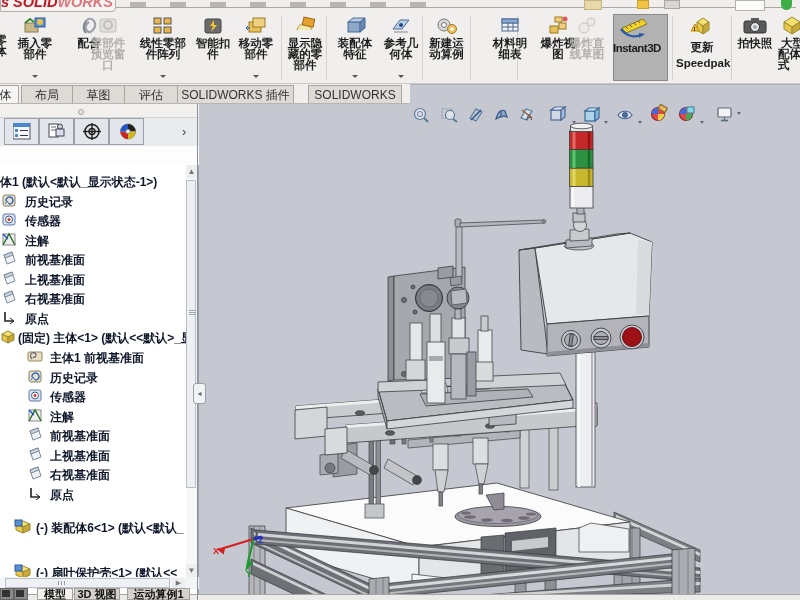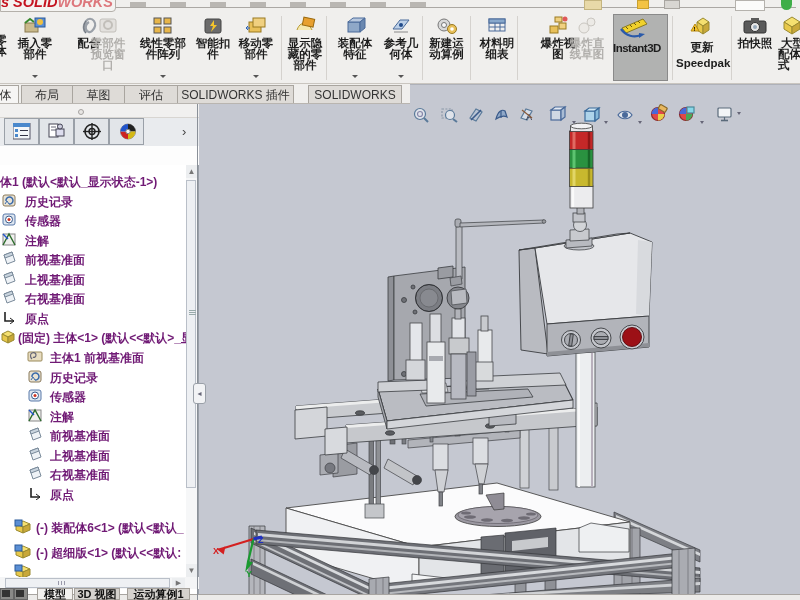--- a/index.html
+++ b/index.html
@@ -4,21 +4,21 @@
 *{margin:0;padding:0;box-sizing:border-box}
 html,body{width:800px;height:600px;overflow:hidden}
 body{font-family:"Liberation Sans",sans-serif;background:#f0efed;position:relative}
 .abs{position:absolute}
 .rbtn{position:absolute;top:14px;height:70px;text-align:center;font-size:11.5px;color:#1d1d1d;line-height:11px;font-weight:bold}
 .rbtn .ic{display:block;margin:2px auto 3px auto}
 .rbtn .dd{position:absolute;bottom:6px;left:50%;margin-left:-3px;width:0;height:0;border-left:3px solid transparent;border-right:3px solid transparent;border-top:3px solid #555}
 .dis{color:#b0aeab}
 .sep{position:absolute;top:16px;height:64px;width:1px;background:#d5d2ce}
 .tab{position:absolute;top:85px;height:19px;background:#dedbd7;border:1px solid #a9a59f;border-bottom:none;font-size:12px;color:#333;text-align:center;line-height:18px}
-.trow{position:absolute;left:0;width:186px;height:19px;font-size:12px;color:#701a75;white-space:nowrap;overflow:hidden;font-weight:bold}
+.trow{position:absolute;left:0;width:186px;height:19px;font-size:12px;color:#0f172a;white-space:nowrap;overflow:hidden;font-weight:bold}
 .trow span.t{position:absolute;top:3px}
 .ti{position:absolute;top:2px}
 </style></head>
 <body>
 
 <div class="abs" style="left:0;top:0;width:800px;height:13px;background:#f0efed"></div>
 <div class="abs" style="left:0;top:-8px;width:116px;height:20px;background:#f4f3f1;border:1px solid #b4b0aa;border-radius:0 0 4px 0"></div>
 <div class="abs" style="left:116px;top:7px;width:680px;height:1px;background:#aba8a4"></div>
 <div class="abs" style="left:1px;top:-6px;width:114px;height:17px;overflow:hidden;font-style:italic;font-weight:bold;font-size:14.5px;color:#c41420">s SOLID<span style="color:#dd777c">WORKS</span></div>
 
@@ -81,21 +81,21 @@
       </svg>参考几<br>何体<span class="dd"></span></div>
 <div class="sep" style="left:422px"></div>
     <div class="sep" style="left:470px"></div>
     <div class="sep" style="left:517px"></div>
 <div class="rbtn" style="left:424px;width:45px"><svg class="ic" width="24" height="19">
         <circle cx="9" cy="9" r="6" fill="#d8d8d8" stroke="#777"></circle>
         <circle cx="9" cy="9" r="2.5" fill="#f8f8f8" stroke="#777"></circle>
         <circle cx="17" cy="13" r="4.5" fill="#e8c05a" stroke="#9a7a20"></circle>
         <circle cx="17" cy="13" r="1.8" fill="#fff"></circle>
       </svg>新建运<br>动算例</div>
-<div class="rbtn" style="left:475px;width:44px"><svg class="ic" width="22" height="19">
+<div class="rbtn" style="left:488px;width:44px"><svg class="ic" width="22" height="19">
         <rect x="3" y="3" width="16" height="12" fill="#f0f0f0" stroke="#4a6a9a"></rect>
         <path d="M3 7 L19 7 M3 11 L19 11 M9 3 L9 15 M14 3 L14 15" stroke="#4a6a9a"></path>
         <rect x="3" y="3" width="16" height="4" fill="#88a8cc" stroke="#4a6a9a"></rect>
       </svg>材料明<br>细表</div>
 <div class="rbtn" style="left:536px;width:44px"><svg class="ic" width="22" height="19">
         <rect x="3" y="10" width="8" height="7" fill="#e8c05a" stroke="#9a7a20"></rect>
         <rect x="12" y="7" width="7" height="6" fill="#f0d080" stroke="#9a7a20"></rect>
         <rect x="8" y="1" width="7" height="5" fill="#f0d080" stroke="#9a7a20"></rect>
         <circle cx="18" cy="3" r="2.5" fill="#e05858"></circle>
       </svg>爆炸视<br>图</div>
@@ -590,36 +590,28 @@
     </div>
 <div class="trow" style="top:352px">
       <svg class="ti" width="17" height="15" style="left:14px">
         <polygon points="2,5 9,2 16,5 9,8" fill="#f5e070" stroke="#9a8a30"></polygon>
         <polygon points="2,5 2,11 9,14 9,8" fill="#e8c84a" stroke="#9a8a30"></polygon>
         <polygon points="16,5 16,11 9,14 9,8" fill="#c8a83a" stroke="#9a8a30"></polygon>
         <rect x="1" y="1" width="7" height="6" fill="#5b8fd4" stroke="#2a5a9a"></rect>
       </svg>
       <span class="t" style="left:36px">(-) 装配体6&lt;1&gt; (默认&lt;默认_</span>
     </div>
-<div class="trow" style="top:377px">
-      <svg class="ti" width="17" height="15" style="left:14px">
-        <polygon points="2,5 9,2 16,5 9,8" fill="#f5e070" stroke="#9a8a30"></polygon>
-        <polygon points="2,5 2,11 9,14 9,8" fill="#e8c84a" stroke="#9a8a30"></polygon>
-        <polygon points="16,5 16,11 9,14 9,8" fill="#c8a83a" stroke="#9a8a30"></polygon>
-        <rect x="1" y="1" width="7" height="6" fill="#5b8fd4" stroke="#2a5a9a"></rect>
-      </svg>
-      <span class="t" style="left:36px">(-) 超细版&lt;1&gt; (默认&lt;&lt;默认:</span>
-    </div>
 <div class="trow" style="top:397px">
       <svg class="ti" width="17" height="15" style="left:14px">
         <polygon points="2,5 9,2 16,5 9,8" fill="#f5e070" stroke="#9a8a30"></polygon>
         <polygon points="2,5 2,11 9,14 9,8" fill="#e8c84a" stroke="#9a8a30"></polygon>
         <polygon points="16,5 16,11 9,14 9,8" fill="#c8a83a" stroke="#9a8a30"></polygon>
         <rect x="1" y="1" width="7" height="6" fill="#5b8fd4" stroke="#2a5a9a"></rect>
       </svg>
+      <span class="t" style="left:36px">(-) 扇叶保护壳&lt;1&gt; (默认&lt;&lt;</span>
     </div>
 </div>
 
 <div class="abs" style="left:186px;top:165px;width:11px;height:412px;background:#f6f7f8"></div>
 <div class="abs" style="left:186px;top:165px;width:11px;height:13px;background:#eceef0;color:#777;font-size:8px;text-align:center;line-height:13px">▲</div>
 <div class="abs" style="left:186px;top:180px;width:10px;height:308px;background:#eef0f3;border:1px solid #b9bfc8"></div>
 <div class="abs" style="left:189px;top:310px;width:7px;height:1px;background:#9aa;box-shadow:0 2px 0 #9aa,0 4px 0 #9aa"></div>
 <div class="abs" style="left:186px;top:564px;width:11px;height:13px;background:#eceef0;color:#777;font-size:8px;text-align:center;line-height:13px">▼</div>
 
 <div class="abs" style="left:0;top:577px;width:199px;height:12px;background:#f4f5f6"></div>

